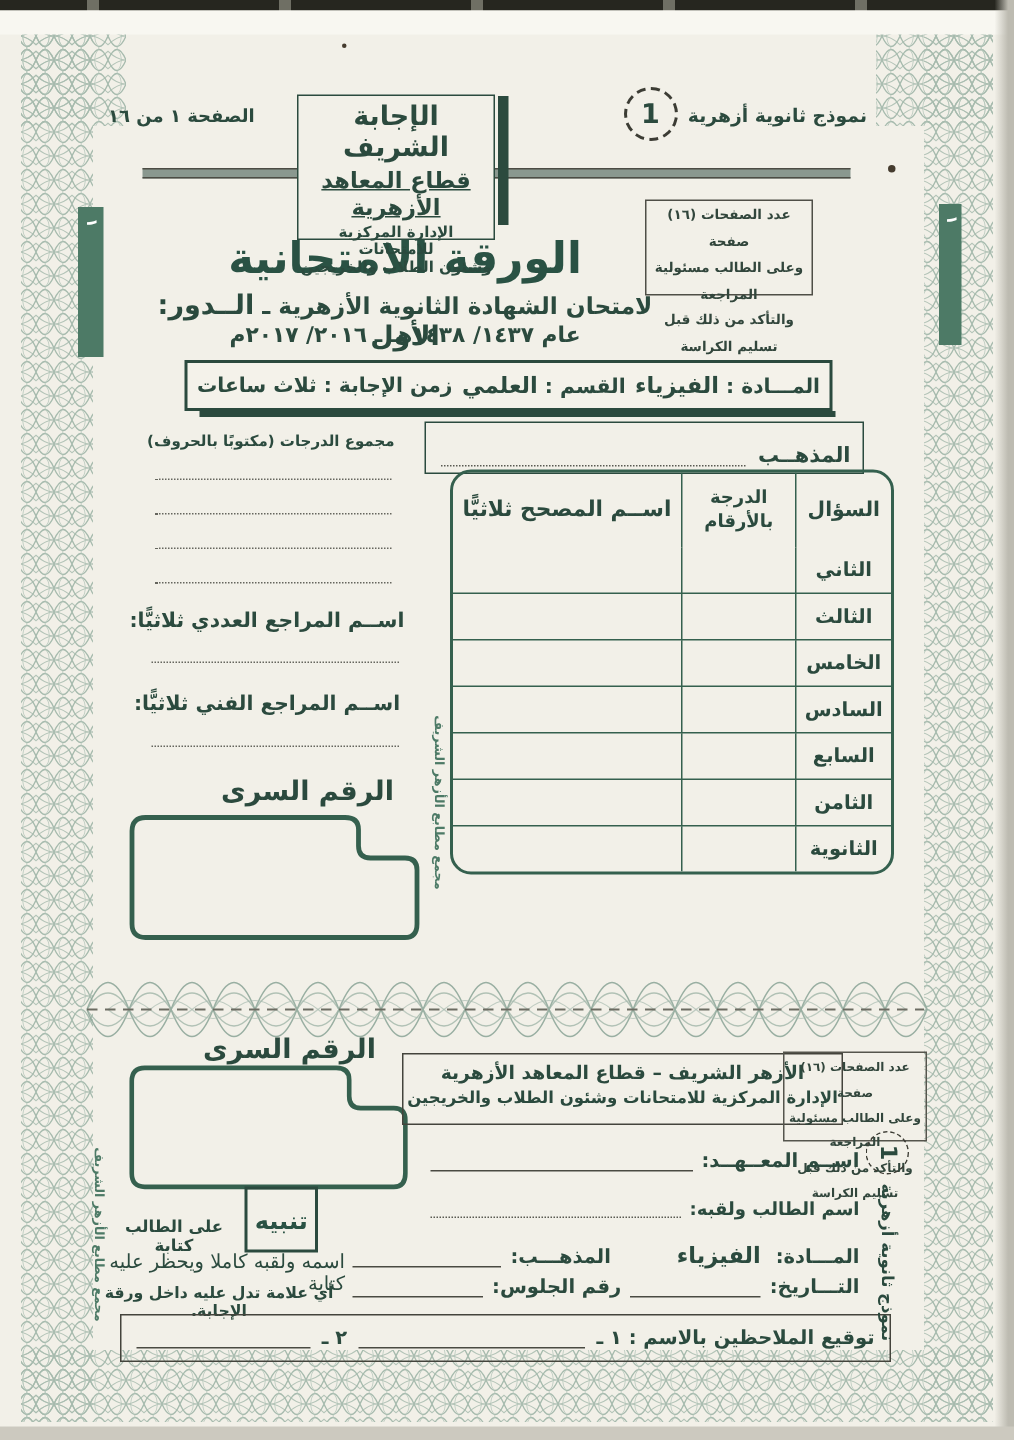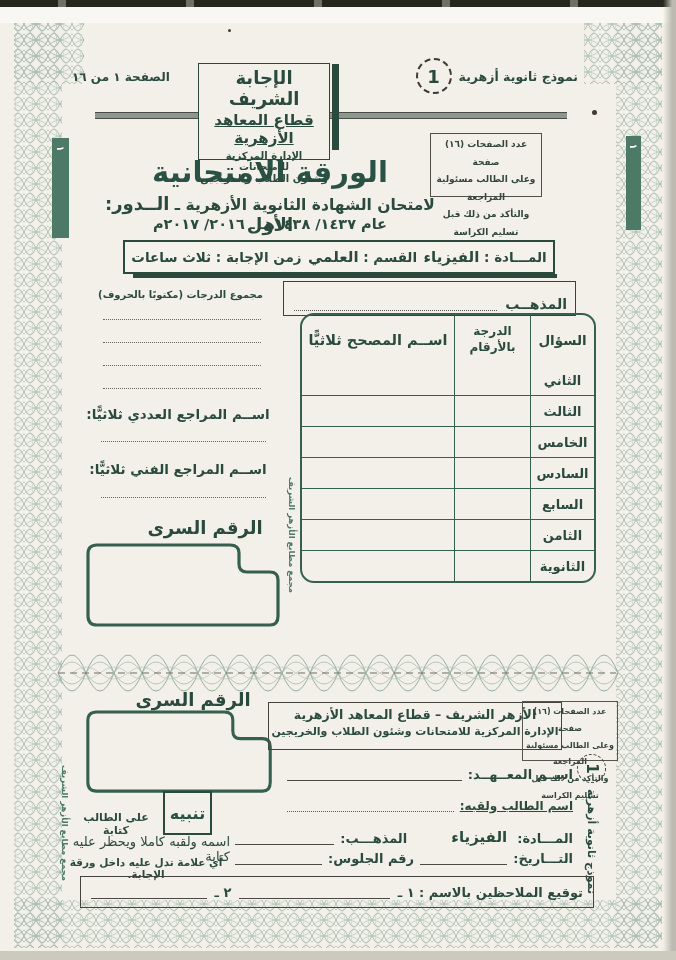--- a/index.html
+++ b/index.html
@@ -95,21 +95,21 @@
     text-align:center;font-weight:800;padding-top:4px;z-index:2;}
   .org-box2 .l1{font-size:12.5px;}
   .org-box2 .l2{font-size:11px;margin-top:3px;}
   .pages-box2{left:522px;top:701px;width:94px;height:56px;border:1px solid #55554d;
     text-align:center;font-size:8px;font-weight:bold;line-height:2.1;padding-top:2px;color:#32463c;z-index:2;}
   .frow{display:flex;align-items:flex-end;gap:6px;z-index:2;}
   .frow .lbl{font-size:13px;font-weight:800;white-space:nowrap;line-height:1;}
   .frow .val{font-size:15px;font-weight:800;line-height:1;margin:0 4px;}
   .solidline{flex:1;border-bottom:1.5px solid #4a4a42;height:1px;}
   .r1{left:287px;top:768px;width:286px;}
-  .r2{left:287px;top:800px;width:286px;text-decoration:underline;}
+  .r2{left:287px;top:800px;width:286px;}
   .r3{left:235px;top:830px;width:338px;}
   .r4{left:235px;top:852px;width:338px;}
   .observers-box{left:80px;top:876px;width:492px;height:30px;border:1.5px solid #44443c;
     display:flex;align-items:center;padding:0 10px;gap:8px;z-index:2;}
   .observers-box .lbl{font-size:13px;font-weight:800;white-space:nowrap;}
   .observers-box .line{border-bottom:1.4px solid #4a4a42;height:1px;align-self:flex-end;margin-bottom:8px;}
   .ob1{flex:1.3;} .ob2{flex:1;}
   
   .notice-box{left:163px;top:791px;width:45px;height:40px;border:2px solid #2b4a3e;
     display:flex;align-items:center;justify-content:center;font-size:16px;font-weight:800;color:#2a5244;z-index:2;}

